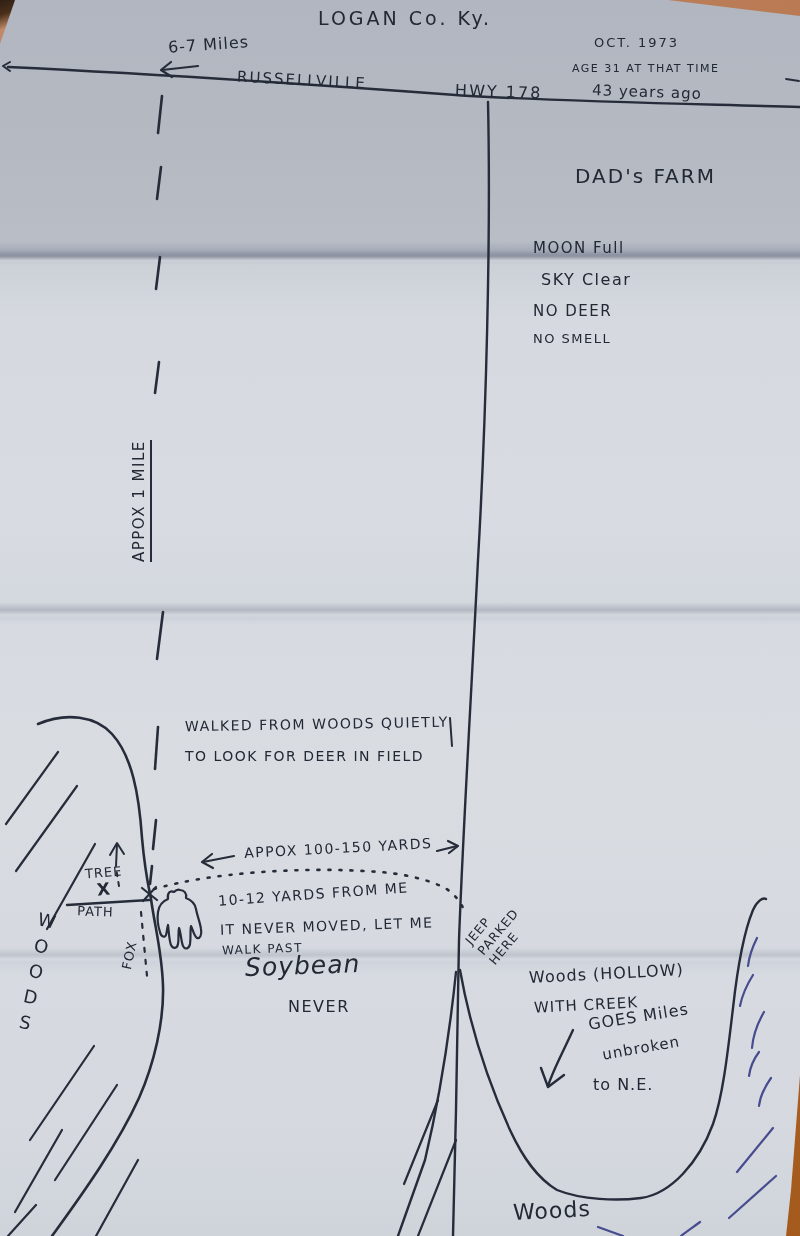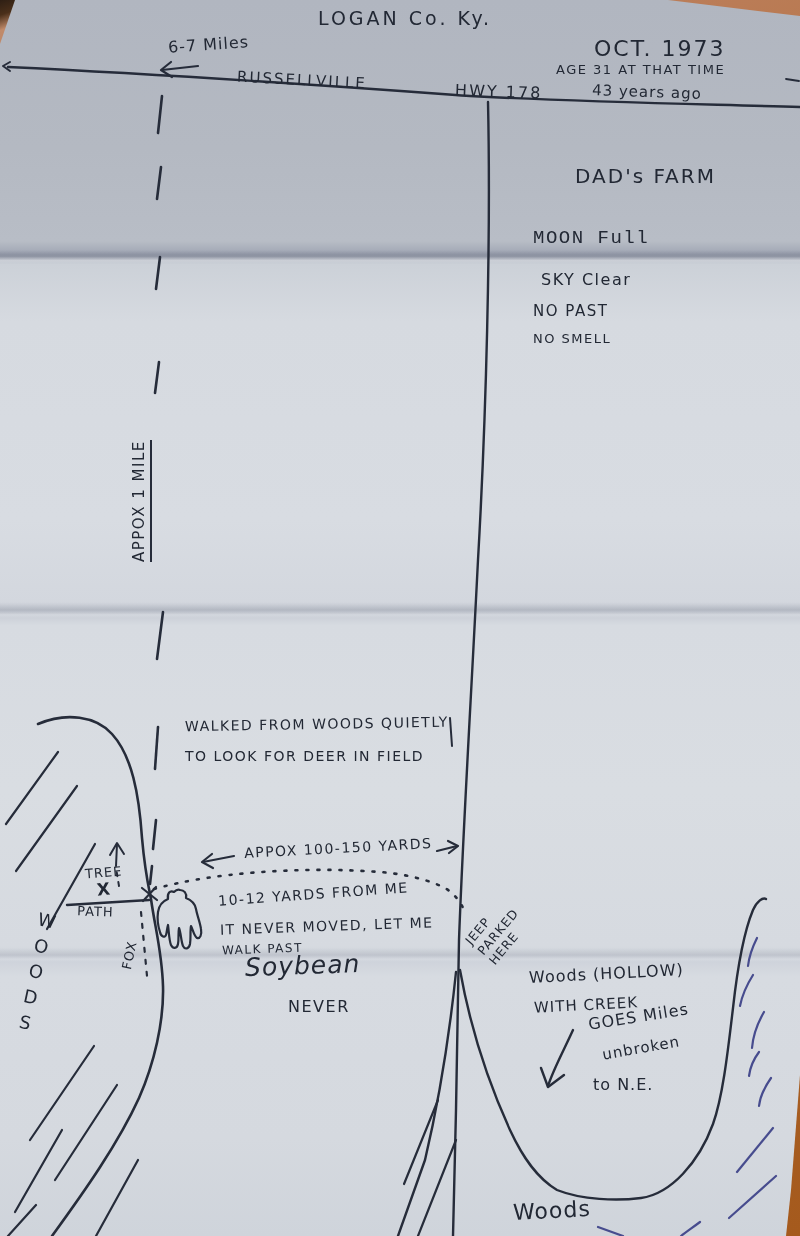--- a/index.html
+++ b/index.html
@@ -125,31 +125,31 @@
   </svg>
 
   <div class="lbl" style="left:318px;top:8px;font-size:19px;letter-spacing:3px;">LOGAN Co. Ky.</div>
 
   <div class="lbl" style="left:168px;top:36px;font-size:16px;transform:rotate(-4deg);">6-7 Miles</div>
 
   <div class="lbl" style="left:237px;top:72px;font-size:15px;letter-spacing:2px;transform:rotate(3deg);">RUSSELLVILLE</div>
 
   <div class="lbl" style="left:455px;top:83px;font-size:16px;letter-spacing:2px;transform:rotate(2deg);">HWY 178</div>
 
-  <div class="lbl" style="left:594px;top:36px;font-size:22px;letter-spacing:2px;">OCT. 1973</div>
+  <div class="lbl" style="left:594px;top:36px;font-size:13px;letter-spacing:2px;">OCT. 1973</div>
 
-  <div class="lbl" style="left:556px;top:63px;font-size:13px;letter-spacing:1.5px;">AGE 31 AT THAT TIME</div>
+  <div class="lbl" style="left:572px;top:63px;font-size:11px;letter-spacing:1.5px;">AGE 31 AT THAT TIME</div>
 
   <div class="lbl" style="left:592px;top:84px;font-size:15px;transform:rotate(2deg);">43 years ago</div>
 
   <div class="lbl" style="left:575px;top:165px;font-size:20px;letter-spacing:2px;">DAD's FARM</div>
 
-  <div class="lbl" style="left:533px;top:228px;font-size:19px;letter-spacing:1.5px;font-family:Liberation Mono, monospace;">MOON Full</div>
+  <div class="lbl" style="left:533px;top:240px;font-size:15px;letter-spacing:1.5px;">MOON Full</div>
   <div class="lbl" style="left:533px;top:271px;font-size:16px;letter-spacing:1.5px;margin-left:8px;">SKY Clear</div>
-  <div class="lbl" style="left:533px;top:303px;font-size:15px;letter-spacing:1.5px;">NO PAST</div>
+  <div class="lbl" style="left:533px;top:303px;font-size:15px;letter-spacing:1.5px;">NO DEER</div>
   <div class="lbl" style="left:533px;top:332px;font-size:13px;letter-spacing:1.5px;">NO SMELL</div>
 
   <div class="lbl" style="left:131px;top:562px;font-size:15px;letter-spacing:1.5px;transform:rotate(-90deg);transform-origin:0 0;border-bottom:2px solid #262c3a;padding-bottom:2px;">APPOX  1 MILE</div>
 
   <div class="lbl" style="left:185px;top:716px;font-size:14px;letter-spacing:1.5px;transform:rotate(-1deg);">WALKED FROM WOODS QUIETLY</div>
   <div class="lbl" style="left:185px;top:748px;font-size:14px;letter-spacing:1.5px;">TO LOOK FOR DEER IN FIELD</div>
 
   <div class="lbl" style="left:244px;top:840px;font-size:14px;letter-spacing:1.5px;transform:rotate(-3deg);">APPOX 100-150 YARDS</div>
 
   <div class="lbl" style="left:85px;top:866px;font-size:13px;transform:rotate(-5deg);">TREE</div>

